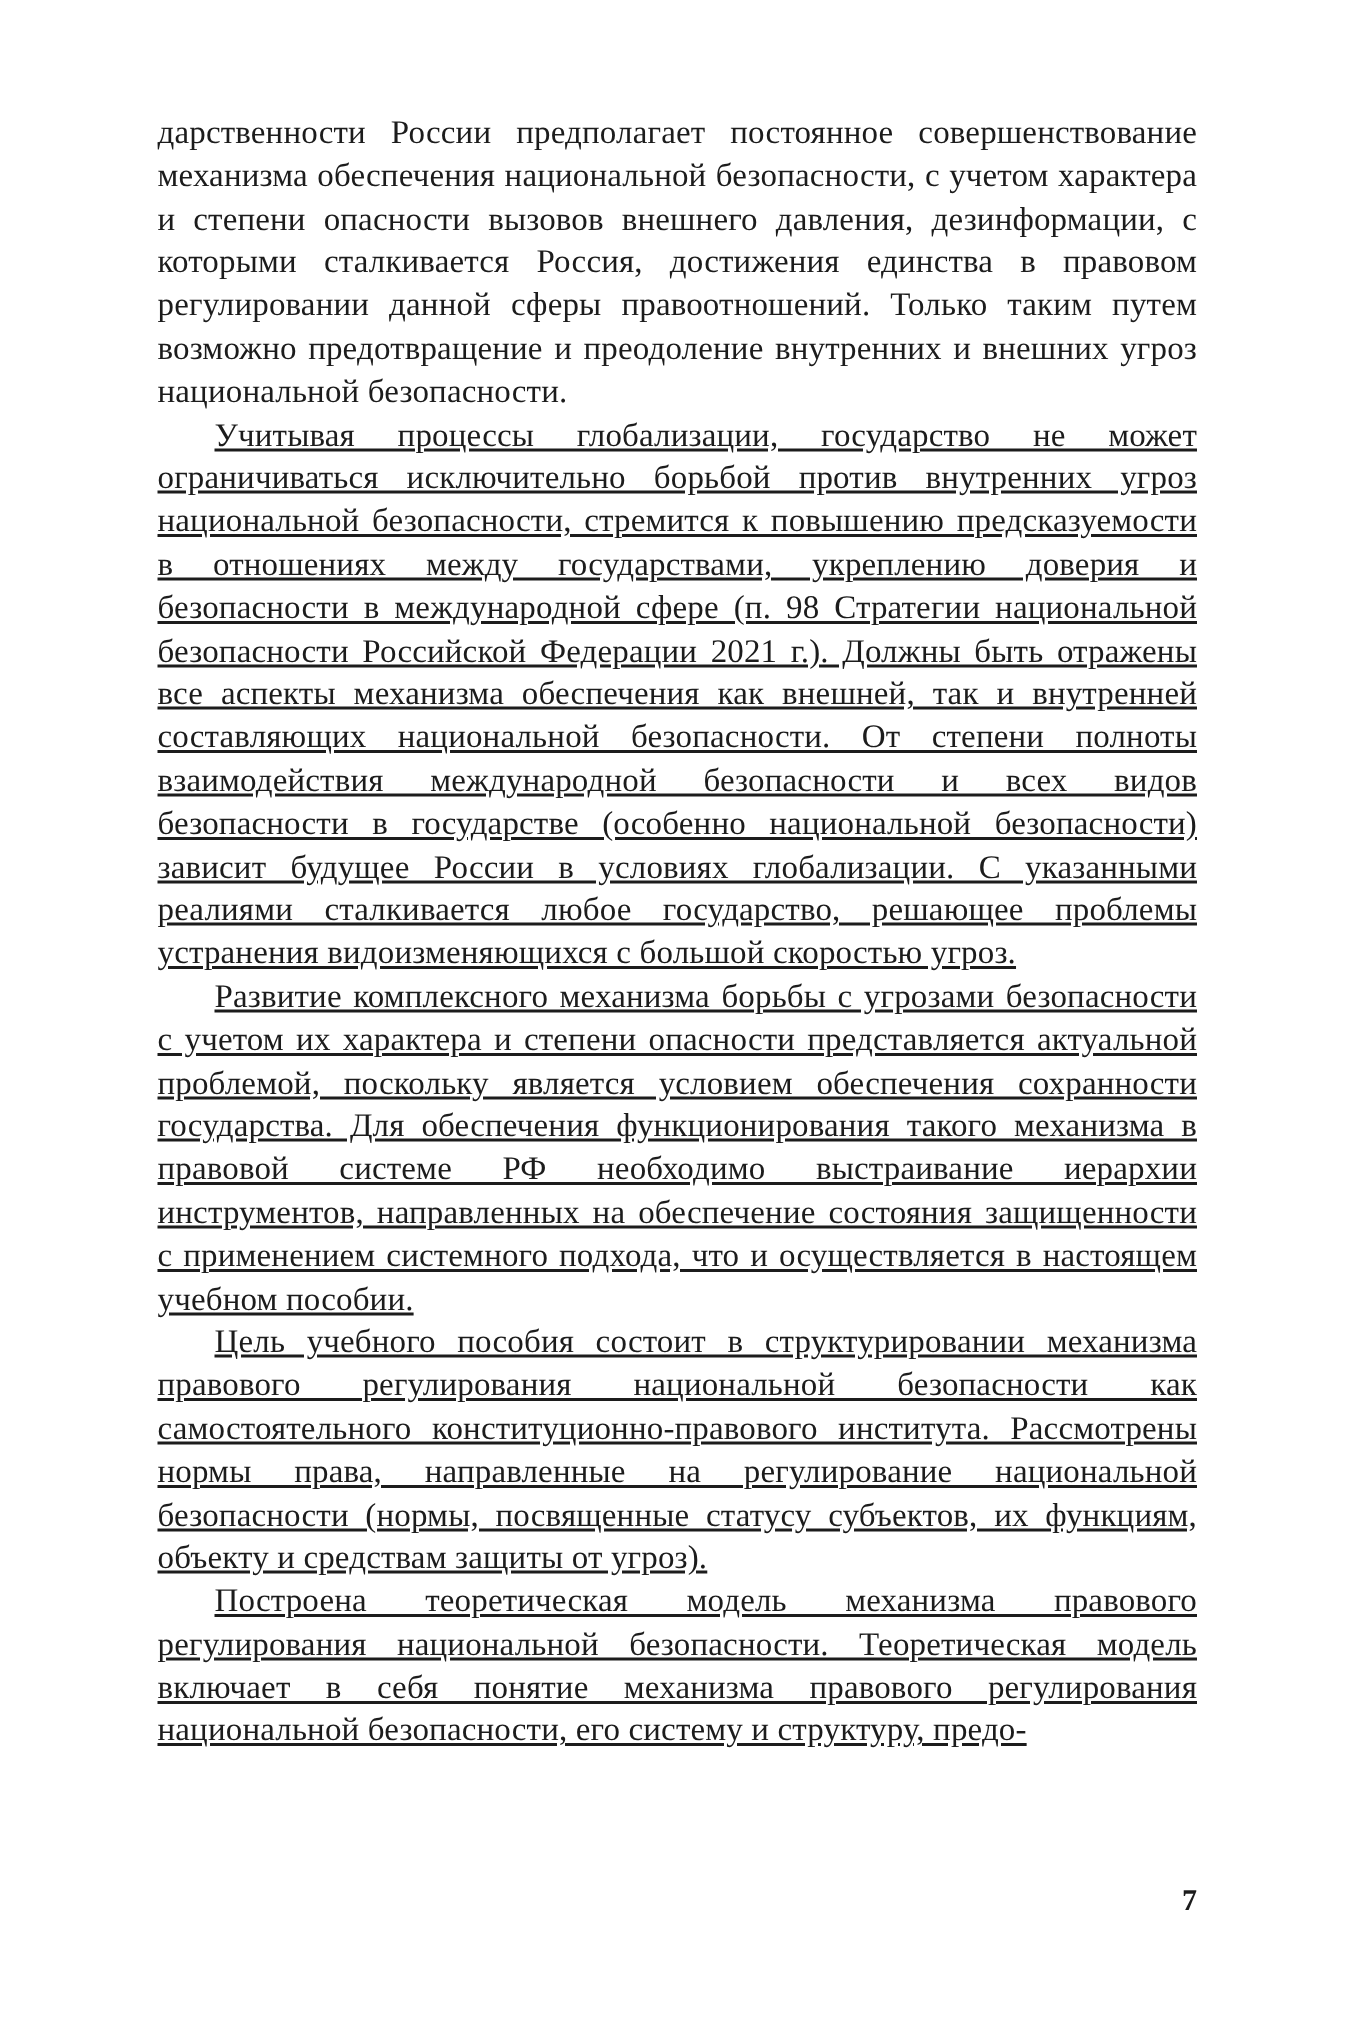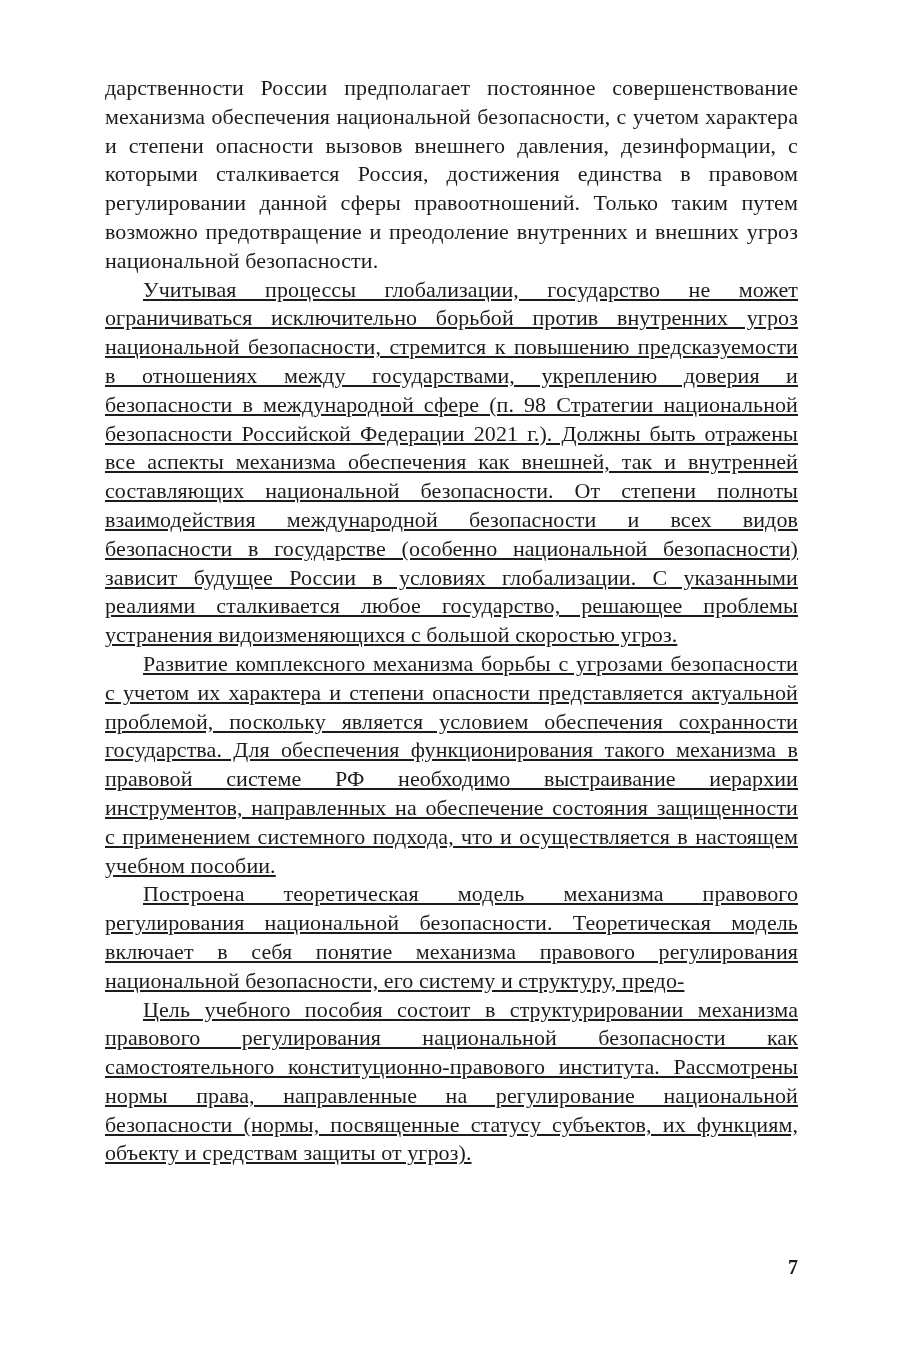--- a/index.html
+++ b/index.html
@@ -51,17 +51,17 @@
     }
   </style>
 </head>
 <body>
 
 <div class="page">
   <div class="text-block" id="text-block">
       <p class="para">дарственности России предполагает постоянное совершенствование механизма обеспечения национальной безопасности, с учетом характера и степени опасности вызовов внешнего давления, дезинформации, с которыми сталкивается Россия, достижения единства в правовом регулировании данной сферы правоотношений. Только таким путем возможно предотвращение и преодоление внутренних и внешних угроз национальной безопасности.</p>
       <p class="para indent">Учитывая процессы глобализации, государство не может ограничиваться исключительно борьбой против внутренних угроз национальной безопасности, стремится к повышению предсказуемости в отношениях между государствами, укреплению доверия и безопасности в международной сфере (п. 98 Стратегии национальной безопасности Российской Федерации 2021 г.). Должны быть отражены все аспекты механизма обеспечения как внешней, так и внутренней составляющих национальной безопасности. От степени полноты взаимодействия международной безопасности и всех видов безопасности в государстве (особенно национальной безопасности) зависит будущее России в условиях глобализации. С указанными реалиями сталкивается любое государство, решающее проблемы устранения видоизменяющихся с большой скоростью угроз.</p>
       <p class="para indent">Развитие комплексного механизма борьбы с угрозами безопасности с учетом их характера и степени опасности представляется актуальной проблемой, поскольку является условием обеспечения сохранности государства. Для обеспечения функционирования такого механизма в правовой системе РФ необходимо выстраивание иерархии инструментов, направленных на обеспечение состояния защищенности с применением системного подхода, что и осуществляется в настоящем учебном пособии.</p>
+      <p class="para indent">Цель учебного пособия состоит в структурировании механизма правового регулирования национальной безопасности как самостоятельного конституционно-правового института. Рассмотрены нормы права, направленные на регулирование национальной безопасности (нормы, посвященные статусу субъектов, их функциям, объекту и средствам защиты от угроз).</p>
       <p class="para indent">Построена теоретическая модель механизма правового регулирования национальной безопасности. Теоретическая модель включает в себя понятие механизма правового регулирования национальной безопасности, его систему и структуру, предо-</p>
-      <p class="para indent">Цель учебного пособия состоит в структурировании механизма правового регулирования национальной безопасности как самостоятельного конституционно-правового института. Рассмотрены нормы права, направленные на регулирование национальной безопасности (нормы, посвященные статусу субъектов, их функциям, объекту и средствам защиты от угроз).</p>
     </div>
   <div class="page-number">7</div>
 </div>
 
 </body></html>

